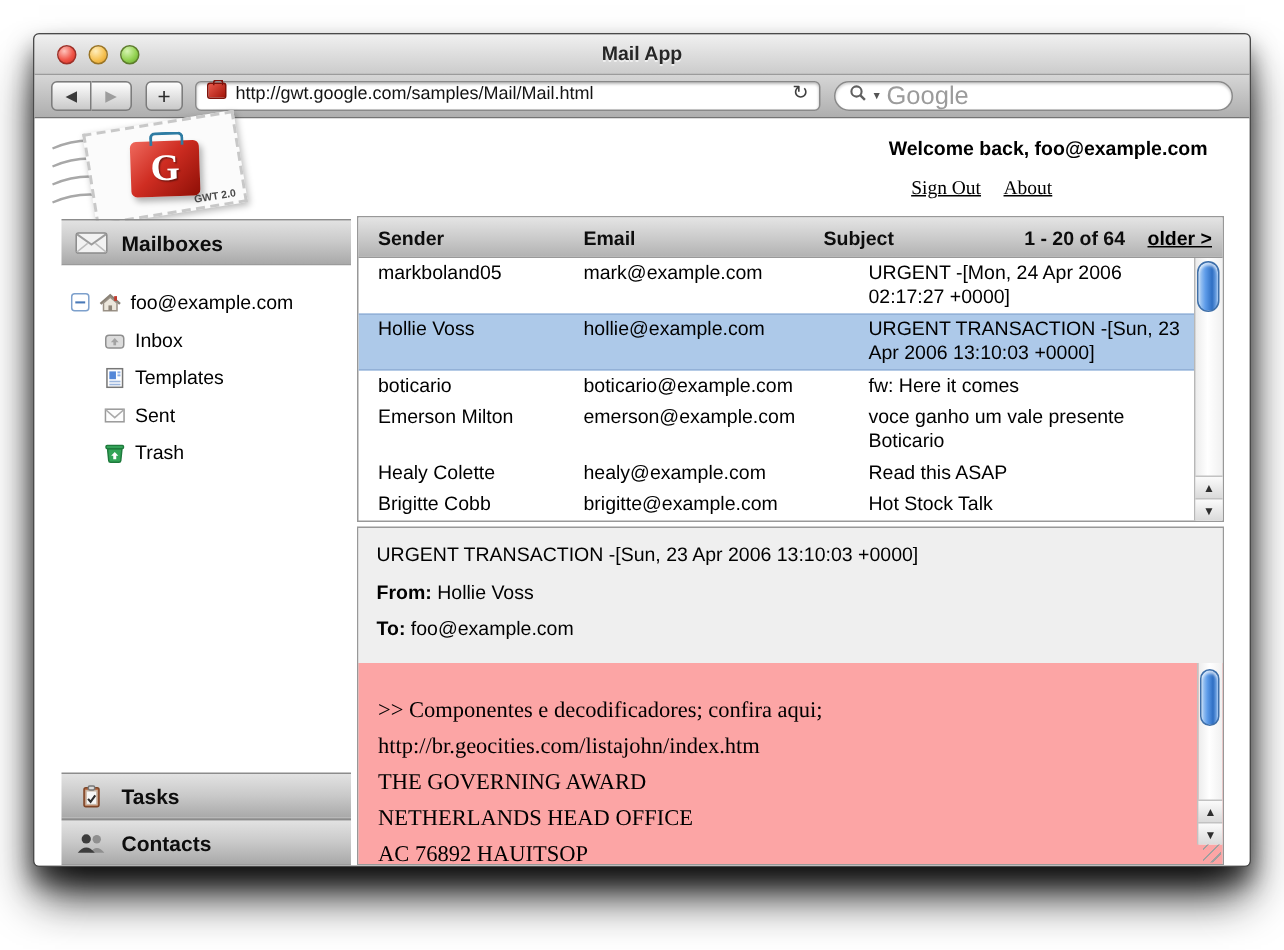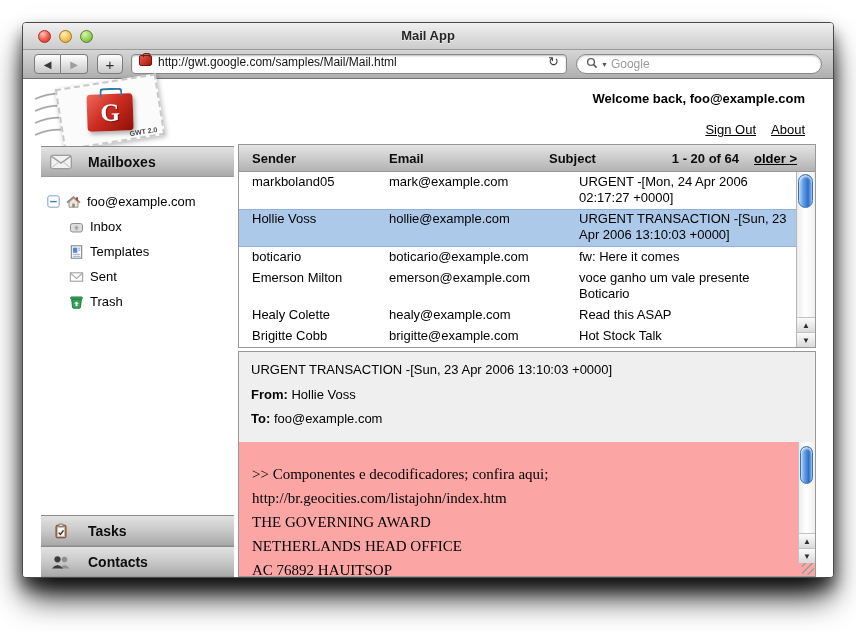--- a/index.html
+++ b/index.html
@@ -26,56 +26,56 @@
   .navbtn.fwd  { border-radius:0 4px 4px 0; border-left:none; color:#9d9d9d; }
   .btn-plus { width:26px; height:20px; margin-left:9px; background:linear-gradient(#fefefe,#c9c9c9); border:1px solid #7c7c7c; border-radius:4px; display:flex; align-items:center; justify-content:center; font-size:15px; color:#2c2c2c; }
   .urlfield { margin-left:8px; width:436px; height:20px; background:#fff; border:1px solid #898989; border-radius:4px; box-shadow:inset 0 1px 2px rgba(0,0,0,.28); display:flex; align-items:flex-start; padding:0 7px; gap:6px; }
   .favicon { width:13px; height:11px; border-radius:2px; background:linear-gradient(135deg,#ea5a4c,#a31409); border:1px solid #7e130b; position:relative; flex:none; }
   .favicon::before { content:''; position:absolute; left:3px; top:-3px; width:5px; height:3px; border:1px solid #7e130b; border-bottom:none; border-radius:2px 2px 0 0; }
   .urltext { flex:1; font-size:12px; color:#141414; white-space:nowrap; overflow:hidden; }
   .refresh { font-size:13px; color:#3f3f3f; line-height:1; }
   .searchfield { margin-left:9px; flex:1; height:20px; background:#fff; border:1px solid #898989; border-radius:11px; box-shadow:inset 0 1px 2px rgba(0,0,0,.22); display:flex; align-items:center; padding:0 9px; gap:3px; }
   .mag { flex:none; }
   .dd-arrow { font-size:7px; color:#555; }
-  .searchfield input { flex:1; border:none; outline:none; background:transparent; font-size:12px; font-family:"Liberation Sans",sans-serif; color:#b91c1c; }
+  .searchfield input { flex:1; border:none; outline:none; background:transparent; font-size:17px; font-family:"Liberation Sans",sans-serif; color:#b91c1c; }
   .searchfield input::placeholder { color:#9b9b9b; }
 
   .content { position:absolute; top:56px; left:0; right:0; bottom:0; background:#fff; }
 
   
   .postmark { position:absolute; left:10px; top:8px; }
   .stamp { position:absolute; left:36px; top:2px; width:102px; height:62px; background:#fbfbfb; border:2px dashed #c8c8c8; transform:rotate(-9deg); box-shadow:1px 2px 5px rgba(0,0,0,.28); display:flex; align-items:center; justify-content:center; }
   .toolbox { width:46px; height:37px; border-radius:4px; background:linear-gradient(135deg,#ef6a5e 0%,#cf2d22 45%,#8e0f06 100%); position:relative; transform:rotate(7deg); display:flex; align-items:center; justify-content:center; box-shadow:2px 3px 4px rgba(0,0,0,.3); }
   .toolbox::before { content:''; position:absolute; top:-6px; left:13px; width:19px; height:7px; border:2px solid #2e7ca3; border-bottom:none; border-radius:4px 4px 0 0; }
   .g-letter { font-family:"Liberation Serif",serif; font-size:25px; font-weight:bold; color:#fff; text-shadow:1px 1px 1px rgba(0,0,0,.4); }
   .stamp-caption { position:absolute; bottom:1px; right:5px; font-size:7px; font-weight:bold; color:#4a4a4a; }
 
   
-  .welcome { position:absolute; top:12px; right:28px; text-align:right; font-size:13px; color:#000; }
-  .welcome-links { margin-top:16px; }
+  .welcome { position:absolute; top:12px; right:28px; text-align:left; font-size:13px; color:#000; }
+  .welcome-links { margin-top:11px;font-family:Liberation Serif, serif; }
   .welcome-links a { color:#000; text-decoration:underline; margin-left:15px; font-size:13px; cursor:pointer; }
 
   
   .sidebar { position:absolute; left:18px; top:67px; width:193px; bottom:0; display:flex; flex-direction:column; }
-  .section-header { height:31px; flex:none; background:linear-gradient(#e2e2e2 0%,#c9c9c9 50%,#a9a9a9 100%); border-top:1px solid #8c8c8c; border-bottom:1px solid #9b9b9b; display:flex; align-items:center; padding:0 9px; gap:16px; font-size:14px; font-weight:bold; color:#0d0d0d; }
+  .section-header { height:31px; flex:none; background:linear-gradient(#e2e2e2 0%,#c9c9c9 50%,#a9a9a9 100%); border-top:1px solid #8c8c8c; border-bottom:1px solid #9b9b9b; display:flex; align-items:center; padding:0 9px; gap:9px; font-size:14px; font-weight:bold; color:#0d0d0d; }
   .section-header .hdr-icon { width:22px; height:16px; display:flex; }
   .tree { flex:1; background:#fff; padding:12px 6px 0 6px; overflow:hidden; }
   .tree-row { display:flex; align-items:center; height:25px; gap:5px; font-size:13px; color:#000; }
   .tree-row.child { margin-left:21px; }
   .tw { width:13px; height:13px; display:flex; flex:none; }
   .tree-icon { width:17px; height:16px; display:flex; flex:none; }
   .tree-icon svg, .tw svg, .hdr-icon svg { width:100%; height:100%; }
 
   
   .mail-list { position:absolute; left:215px; top:65px; width:578px; height:204px; border:1px solid #989898; background:#fff; display:flex; flex-direction:column; }
   .list-header { height:27px; flex:none; background:linear-gradient(#e4e4e4 0%,#cccccc 50%,#b2b2b2 100%); border-bottom:1px solid #989898; display:flex; align-items:center; font-size:13px; font-weight:bold; color:#0d0d0d; }
   .hc-sender { width:150px; padding-left:13px; }
   .hc-email { width:160px; }
   .hc-subject { flex:1; }
-  .pagination { display:flex; align-items:center; gap:15px; padding-right:18px; }
+  .pagination { display:flex; align-items:center; gap:15px; padding-right:7px; }
   .older-link { text-decoration:underline; color:#000; cursor:pointer; }
   .list-body { flex:1; display:flex; min-height:0; }
   .rows { flex:1; overflow:hidden; }
   .mail-row { display:flex; font-size:13px; line-height:16px; padding:2px 0 3px 0; }
   .mail-row.selected { background:#adc9e9; border-top:1px solid #93b1d7; border-bottom:1px solid #93b1d7; padding:1px 0 3px 0; }
   .mr-sender { width:150px; padding-left:13px; flex:none; }
   .mr-email { width:190px; flex:none; }
   .mr-subject { flex:1; padding-right:6px; }
 
   

